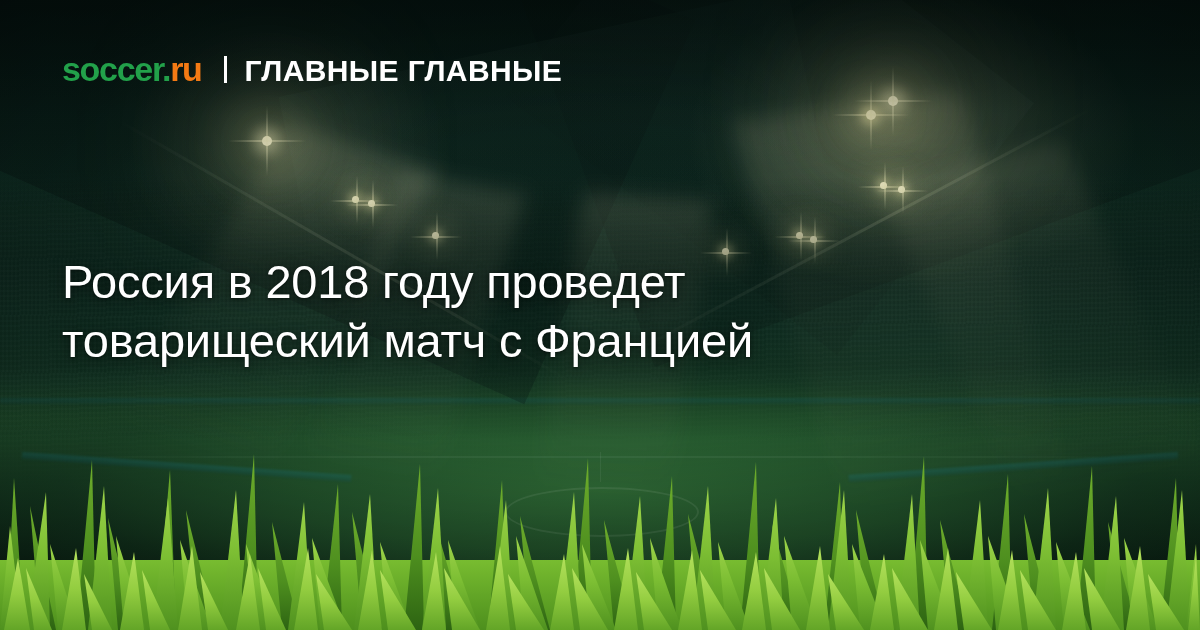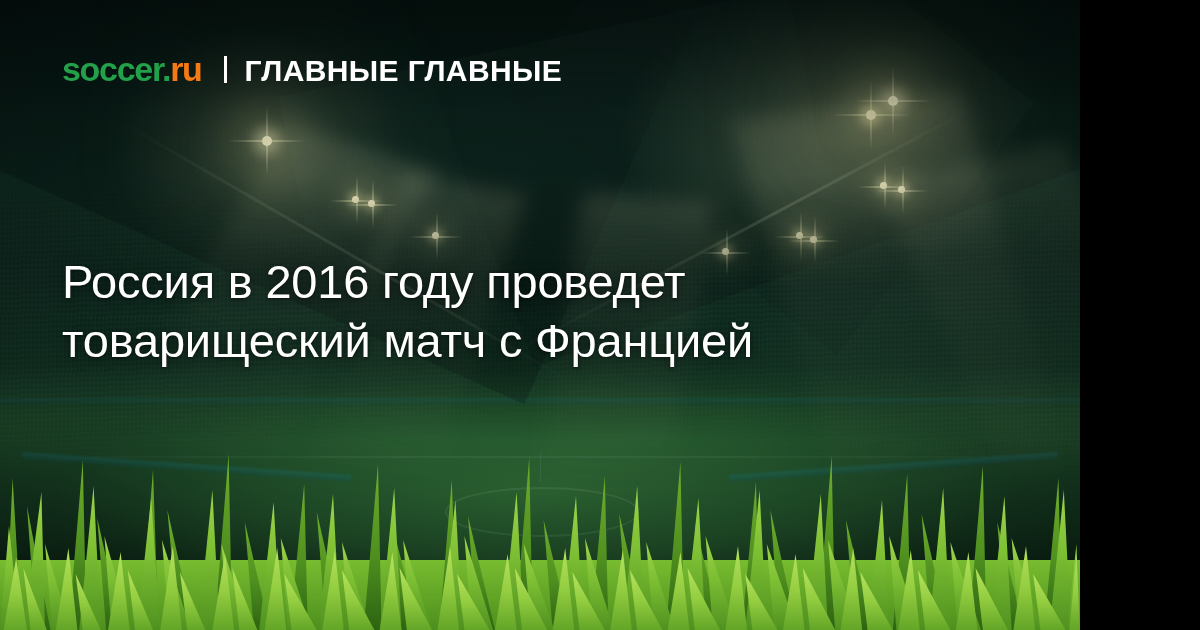--- a/index.html
+++ b/index.html
@@ -7,21 +7,21 @@
     margin: 0;
     padding: 0;
     background: #000;
   }
   body {
     font-family: "Liberation Sans", sans-serif;
   }
 
   #share-card {
     position: relative;
-    width: 1080px;
+    width: 1200px;
     height: 630px;
     overflow: hidden;
     background: #0d1f18;
     user-select: none;
   }
 
   
   .bg-layer {
     position: absolute;
     inset: 0;
@@ -353,21 +353,21 @@
 
   <div class="bg-layer vignette"></div>
   <div class="bg-layer text-scrim"></div>
 
   <div class="header">
     <span class="logo"><span class="soccer">soccer</span><span class="dot">.</span><span class="ru">ru</span></span>
     <span class="divider"></span>
     <span class="section-title">ГЛАВНЫЕ ГЛАВНЫЕ</span>
   </div>
 
-  <h1 class="headline">Россия в 2016 году проведет товарищеский матч с Францией</h1>
+  <h1 class="headline">Россия в 2018 году проведет товарищеский матч с Францией</h1>
 
   <div class="grass">
     <svg viewBox="0 0 1200 190" preserveAspectRatio="none" aria-hidden="true">
       <defs>
         <linearGradient id="gBlade" x1="0" y1="0" x2="0" y2="1">
           <stop offset="0%" stop-color="#9ed44a"></stop>
           <stop offset="45%" stop-color="#7cbe33"></stop>
           <stop offset="100%" stop-color="#4f911f"></stop>
         </linearGradient>
         <linearGradient id="gBladeDark" x1="0" y1="0" x2="0" y2="1">

